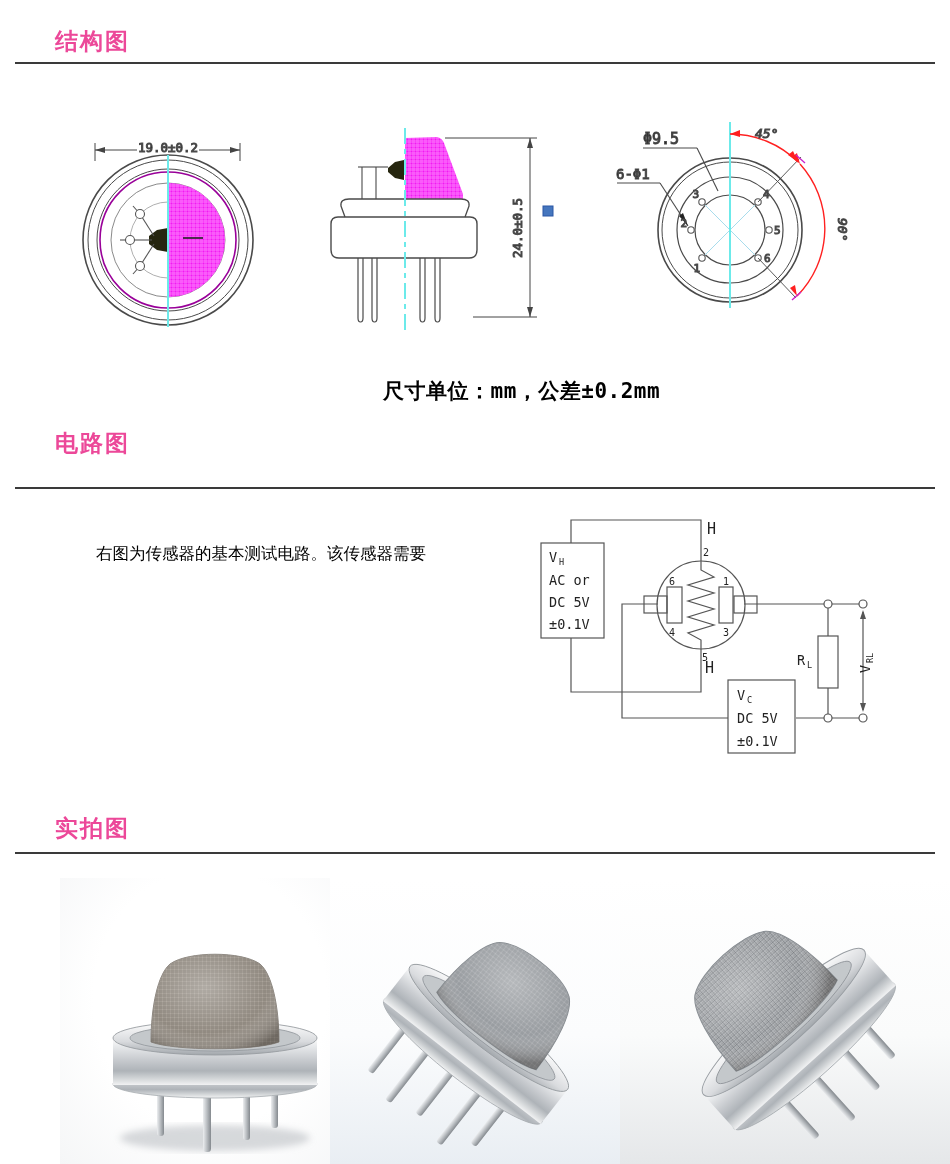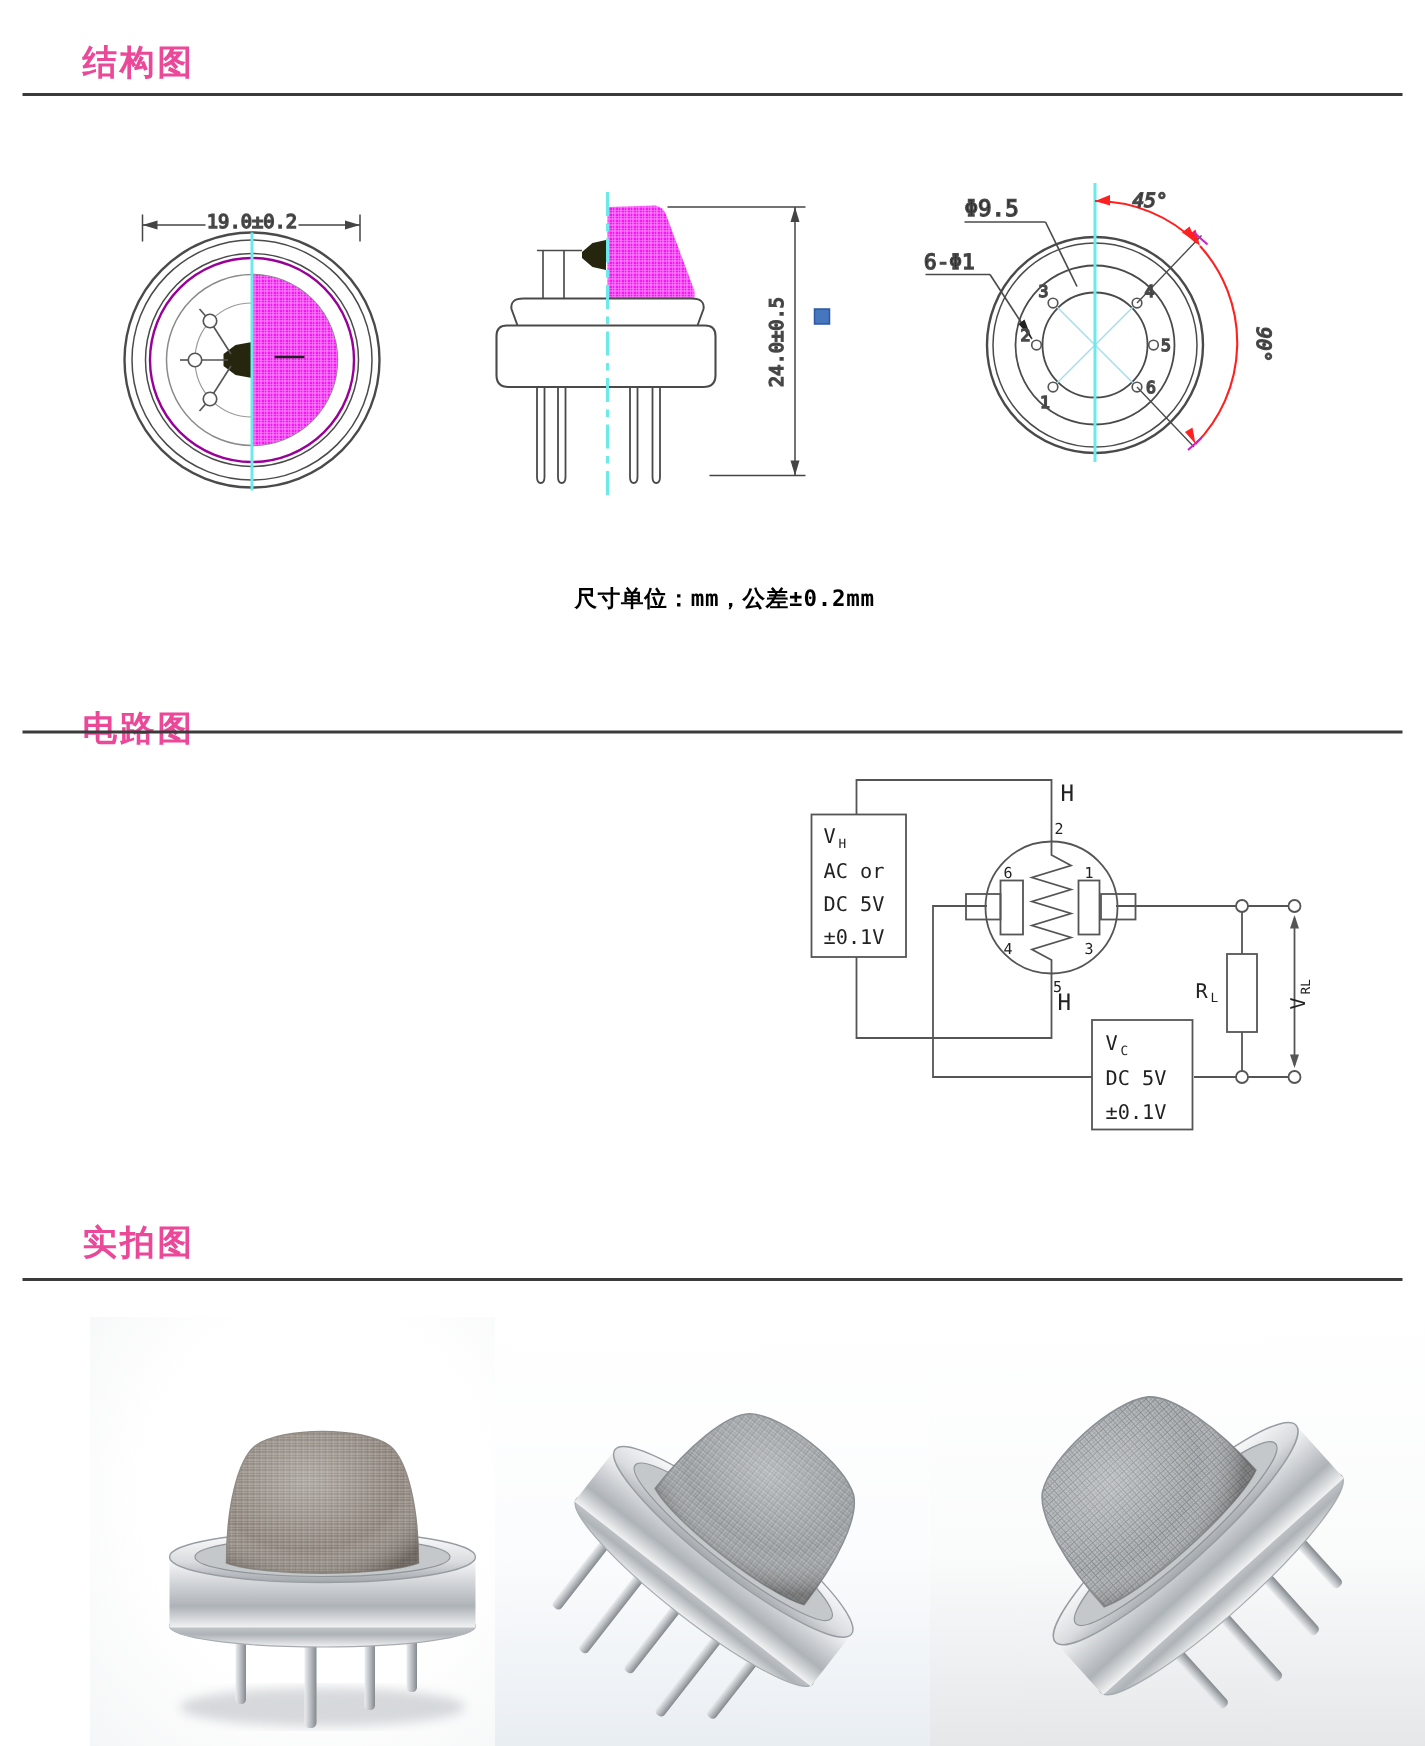--- a/index.html
+++ b/index.html
@@ -9,21 +9,21 @@
     overflow:hidden;
   }
   .abs{position:absolute;}
   .section-title{
     left:55px;font-size:23px;font-weight:600;letter-spacing:2px;color:#ec4899;
   }
   .rule{
     left:15px;right:15px;border-top:2px solid #3a3a3a;height:0;
   }
   .dim-note{
-    left:383px;top:390px;font-size:15px;font-weight:bold;color:#000;
+    left:383px;top:377px;font-size:21px;font-weight:bold;color:#000;
     font-family:"DejaVu Sans Mono","DejaVu Sans",sans-serif;letter-spacing:.5px;
   }
   .circuit-text{
     left:63px;top:534px;width:452px;font-size:16.5px;line-height:40px;color:#000;
   }
   .circuit-text .line{white-space:nowrap;}
   .circuit-text sub{font-size:10px;line-height:0;vertical-align:-3px;}
   .photo{top:878px;height:286px;overflow:hidden;}
   .photo1{left:60px;width:300px;background:radial-gradient(ellipse at 50% 42%,#ffffff 55%,#f5f6f7 100%);}
   .photo2{left:330px;width:300px;background:linear-gradient(180deg,#ffffff 0%,#fbfcfd 55%,#e9eef3 100%);}
@@ -167,24 +167,25 @@
       <text x="687" y="227" text-anchor="end">2</text>
       <text x="774" y="234">5</text>
       <text x="700" y="272" text-anchor="end">1</text>
       <text x="764" y="262">6</text>
     </g>
   </g>
 </svg>
 
 <div class="abs dim-note">尺寸单位：mm，公差±0.2mm</div>
 
-<div class="abs section-title" style="top:470px;">电路图</div>
+<div class="abs section-title" style="top:428px;">电路图</div>
 <div class="abs rule" style="top:487px;"></div>
 
 <div class="abs circuit-text">
+  <div class="line">　　右图为传感器的基本测试电路。该传感器需要</div>
 </div>
 
 <svg class="abs" style="left:520px;top:505px;" width="400" height="275" viewBox="520 505 400 275">
   <g fill="none" stroke="#555" stroke-width="1.2">
 
     <path d="M571,543 V520 H701 V562"></path>
     <path d="M571,638 V692 H701 V649"></path>
     <path d="M658,604 H622 V718 H728"></path>
     <path d="M744,604 H824 M832,604 H859"></path>
     <path d="M828,608 V636 M828,688 V714"></path>

